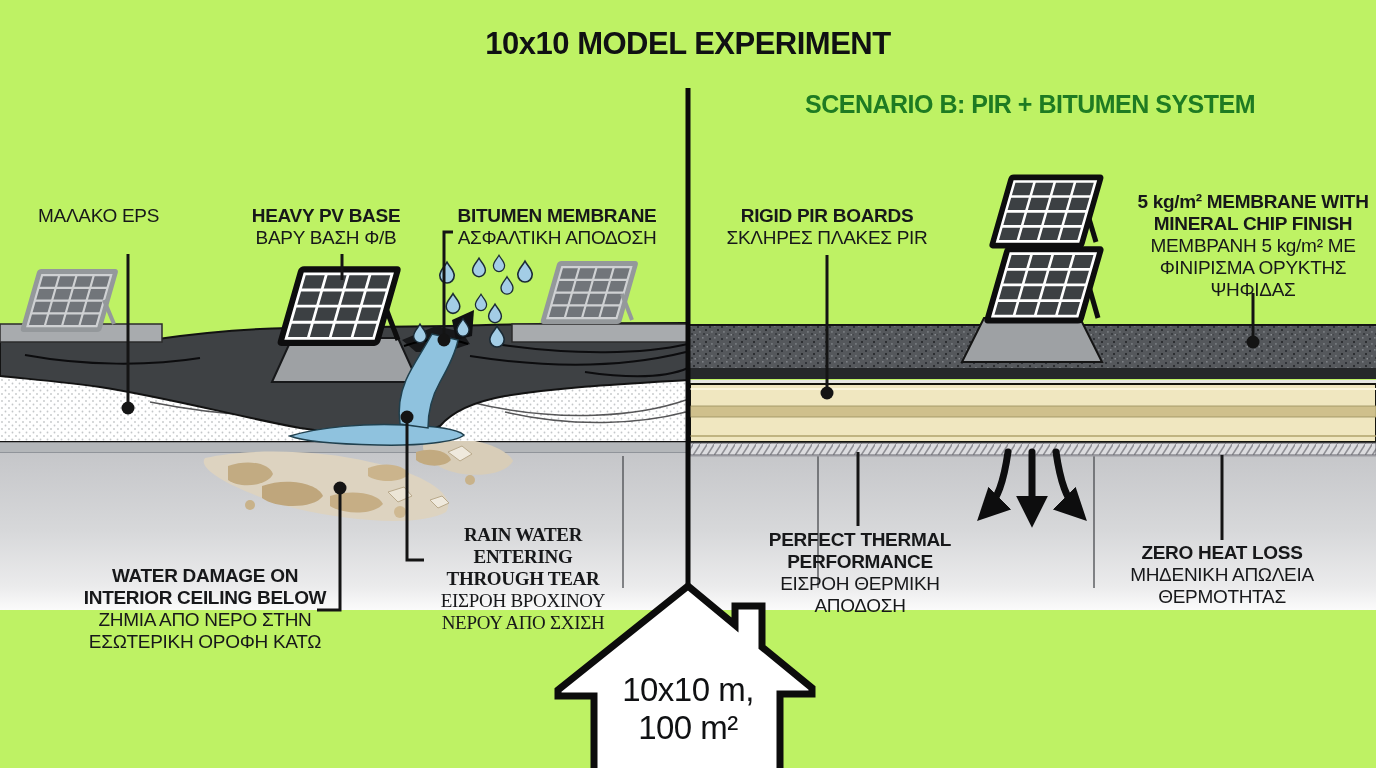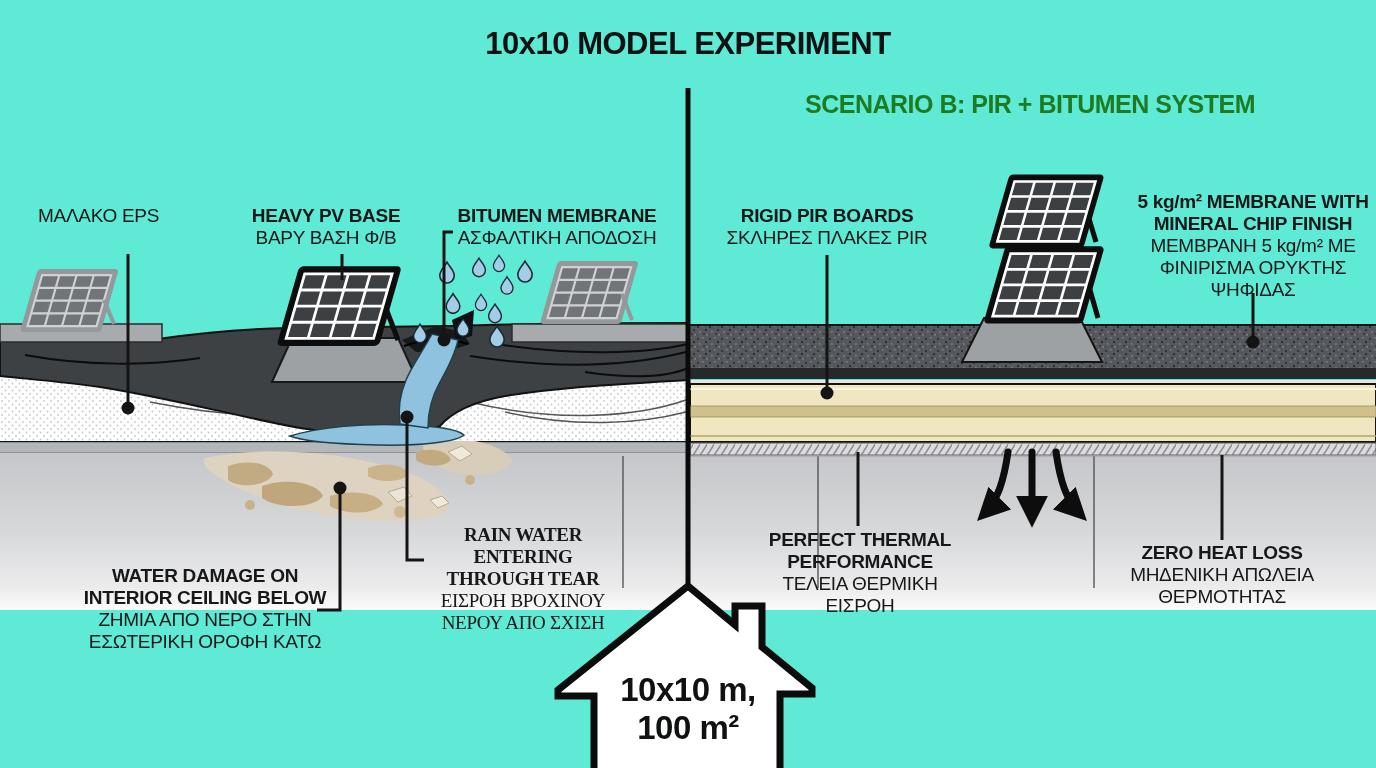--- a/index.html
+++ b/index.html
@@ -1,27 +1,27 @@
 <!DOCTYPE html>
 <html><head>
 <meta charset="utf-8">
 <style>
   html,body{margin:0;padding:0;background:#ffffff;}
-  #stage{position:relative;width:1376px;height:768px;background:#5eead4;overflow:hidden;
+  #stage{position:relative;width:1376px;height:768px;background:#bef264;overflow:hidden;
          font-family:"Liberation Sans", sans-serif;color:#17181a;}
   #illus{position:absolute;left:0;top:0;}
   .abs{position:absolute;}
   .title{font-weight:bold;font-size:31px;letter-spacing:-0.5px;text-align:center;color:#101113;}
   .scn{font-weight:bold;font-size:25px;line-height:29px;letter-spacing:-0.5px;text-align:center;}
   .scnA{color:#bf231d;}
   .scnB{color:#1e7b22;}
   .lbl{font-size:19px;line-height:22px;letter-spacing:-0.3px;text-align:center;color:#17181a;}
   .lbl .b{font-weight:bold;}
   .lbl.la{text-align:left;}
-  .houseTxt{font-weight:bold;font-size:33px;line-height:38px;text-align:center;color:#101113;letter-spacing:-0.5px;}
+  .houseTxt{font-weight:normal;font-size:33px;line-height:38px;text-align:center;color:#101113;letter-spacing:-0.5px;}
 </style>
 </head>
 <body>
 
 <div id="stage">
 
   <svg id="illus" width="1376" height="768" viewBox="0 0 1376 768">
     <defs>
       <pattern id="eps" width="7" height="7" patternUnits="userSpaceOnUse">
         <rect width="7" height="7" fill="#ffffff"></rect>
@@ -264,21 +264,21 @@
   <div class="abs lbl" style="left:413px;top:524px;width:220px;font-family:Liberation Serif, serif;">
     <div class="b">RAIN WATER ENTERING</div>
     <div class="b">THROUGH TEAR</div>
     <div>ΕΙΣΡΟΗ ΒΡΟΧΙΝΟΥ</div>
     <div>ΝΕΡΟΥ ΑΠΟ ΣΧΙΣΗ</div>
   </div>
 
   <div class="abs lbl" style="left:750px;top:529px;width:220px;">
     <div class="b">PERFECT THERMAL</div>
     <div class="b">PERFORMANCE</div>
-    <div>ΤΕΛΕΙΑ ΘΕΡΜΙΚΗ ΕΙΣΡΟΗ</div>
+    <div>ΕΙΣΡΟΗ ΘΕΡΜΙΚΗ ΑΠΟΔΟΣΗ</div>
   </div>
 
   <div class="abs lbl" style="left:1102px;top:542px;width:240px;">
     <div class="b">ZERO HEAT LOSS</div>
     <div>ΜΗΔΕΝΙΚΗ ΑΠΩΛΕΙΑ</div>
     <div>ΘΕΡΜΟΤΗΤΑΣ</div>
   </div>
 
   <div class="abs houseTxt" style="left:588px;top:671px;width:200px;">
     <div>10x10 m,</div>

